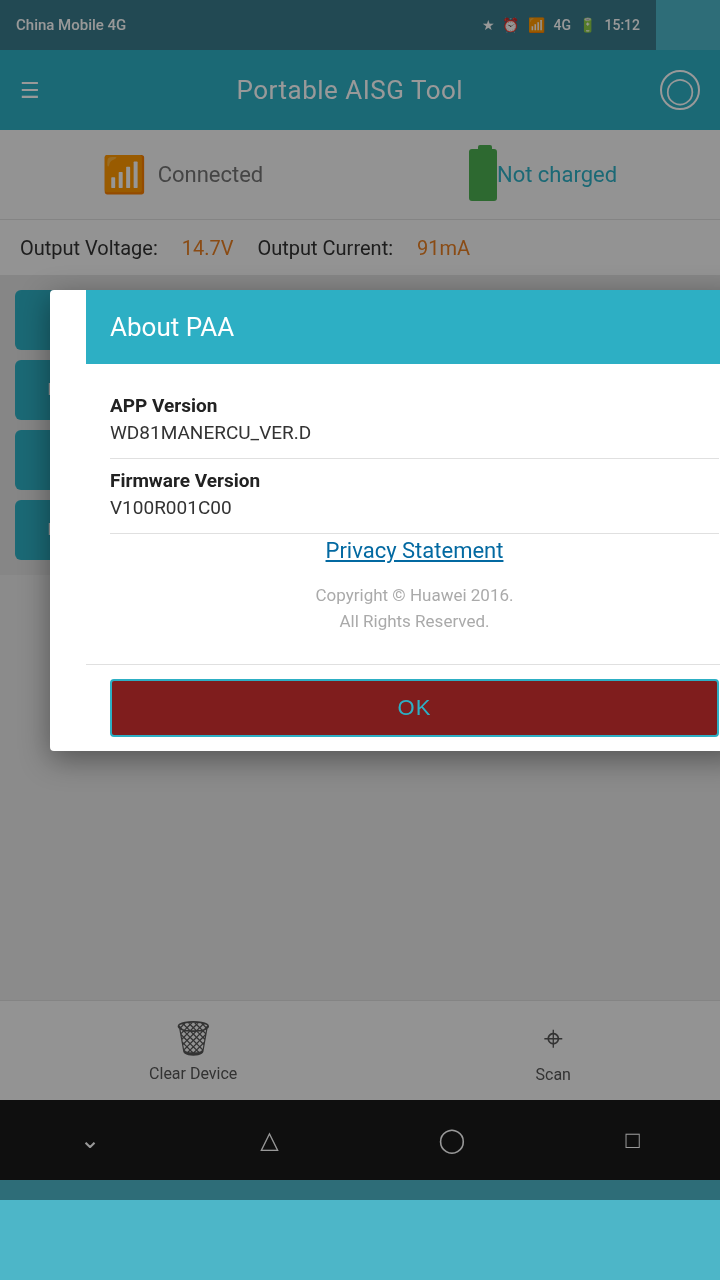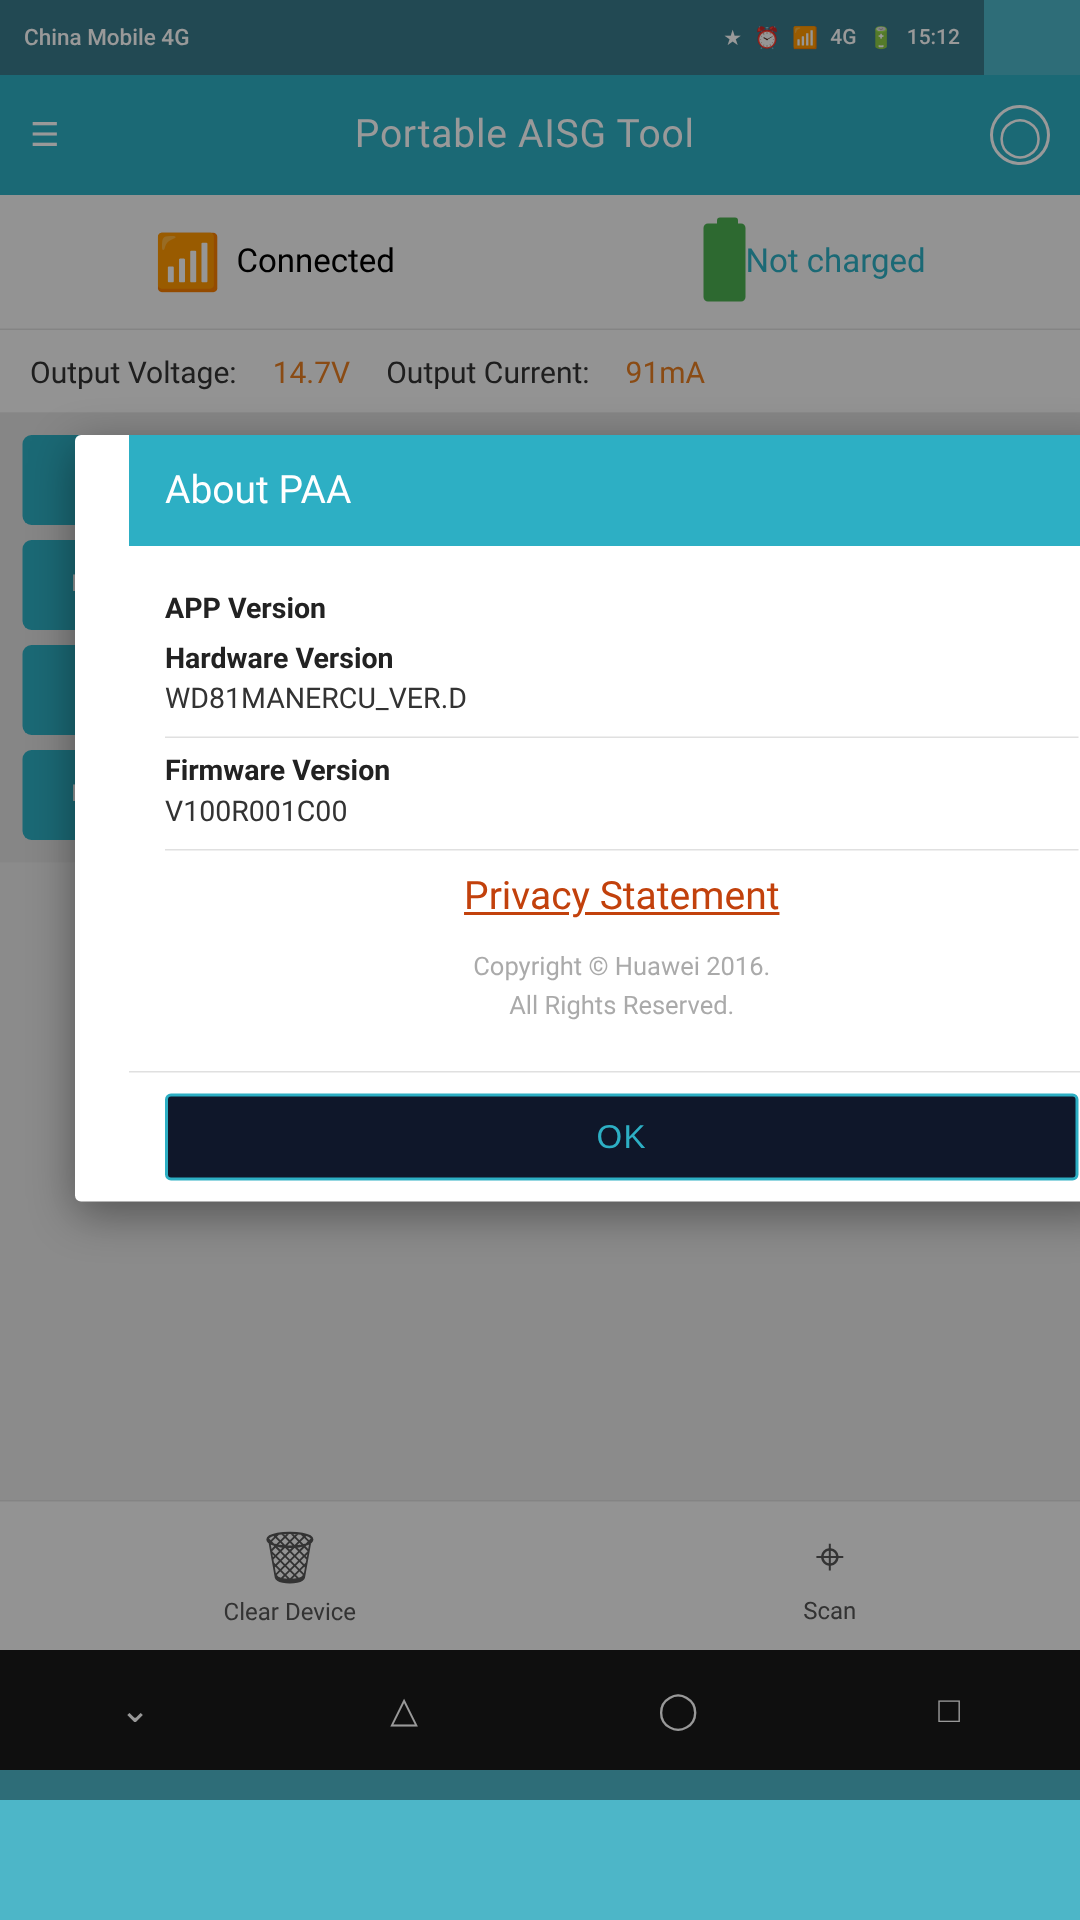--- a/index.html
+++ b/index.html
@@ -89,21 +89,21 @@
     .bt-status {
       display: flex;
       align-items: center;
       gap: 10px;
     }
     .bt-icon {
       font-size: 36px;
       color: #2dafc4;
     }
     .connected-text {
-      color: #000000;
+      color: #737373;
       font-size: 22px;
     }
     .battery-status {
       display: flex;
       align-items: center;
     }
     .battery-icon {
       width: 28px;
       height: 52px;
       border: 3px solid #4caf50;
@@ -262,44 +262,44 @@
       margin-top: 4px;
       padding-bottom: 14px;
       border-bottom: 1px solid #e0e0e0;
     }
     .section-value:last-of-type {
       border-bottom: none;
     }
     .privacy-link {
       display: block;
       text-align: center;
-      color: #c2410c;
-      font-size: 26px;
+      color: #0369a1;
+      font-size: 22px;
       text-decoration: underline;
-      margin: 16px 0 20px 0;
+      margin: 4px 0 20px 0;
       cursor: pointer;
     }
     .copyright-text {
       text-align: center;
       color: #aaa;
       font-size: 17px;
       line-height: 1.5;
       margin-bottom: 20px;
     }
     .dialog-divider {
       height: 1px;
       background: #e0e0e0;
     }
     .dialog-footer {
       padding: 14px 24px;
     }
     .ok-button {
       width: 100%;
       border: 2px solid #2dafc4;
-      background: #0f172a;
+      background: #7f1d1d;
       color: #2dafc4;
       font-size: 22px;
       font-weight: 500;
       border-radius: 4px;
       padding: 14px 0;
       cursor: pointer;
       letter-spacing: 1px;
     }
   </style>
 </head>
@@ -384,21 +384,20 @@
 
 <div class="overlay"></div>
 
 <div class="dialog">
   <div class="dialog-header">
     <span class="dialog-title">About PAA</span>
   </div>
   <div class="dialog-body">
     <div class="section-label">APP Version</div>
 
-    <div class="section-label">Hardware Version</div>
     <div class="section-value">WD81MANERCU_VER.D</div>
 
     <div class="section-label">Firmware Version</div>
     <div class="section-value">V100R001C00</div>
 
     <a class="privacy-link">Privacy Statement</a>
 
     <div class="copyright-text">
       Copyright © Huawei 2016.<br>All Rights Reserved.
     </div>

